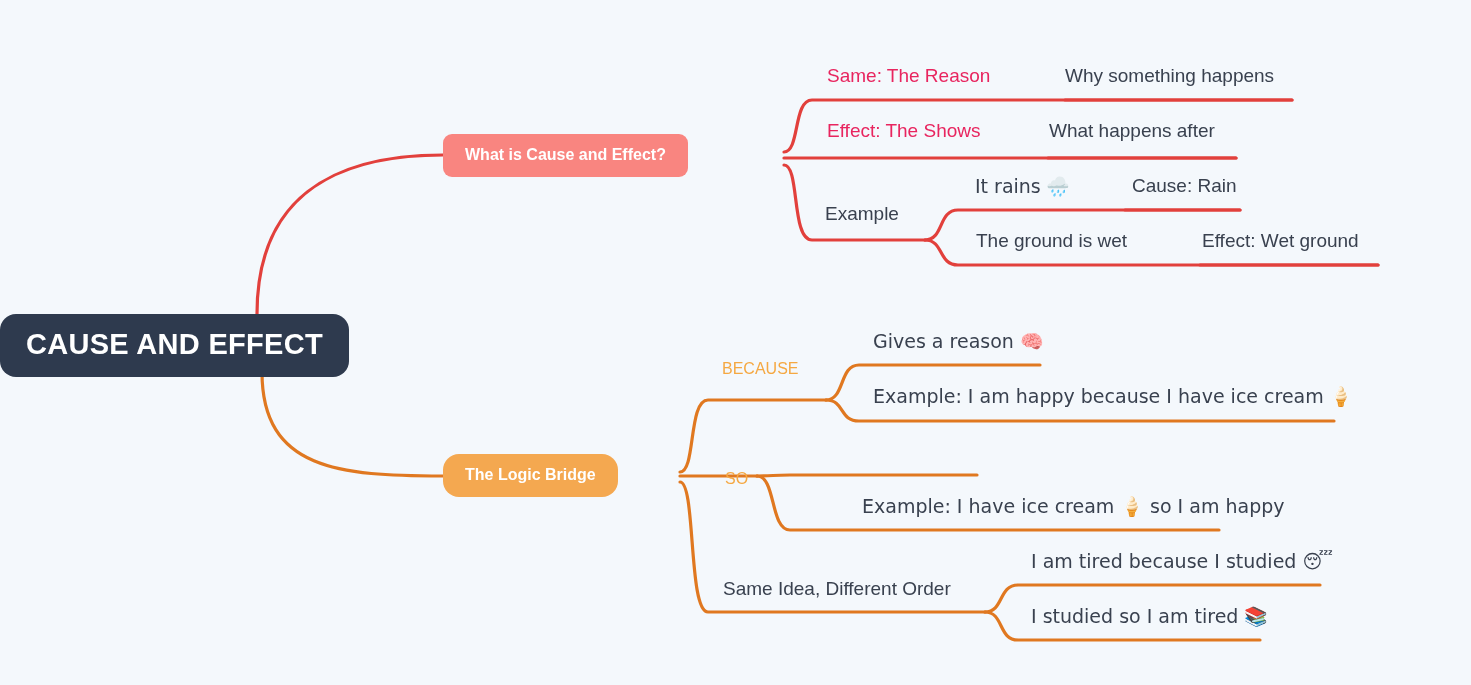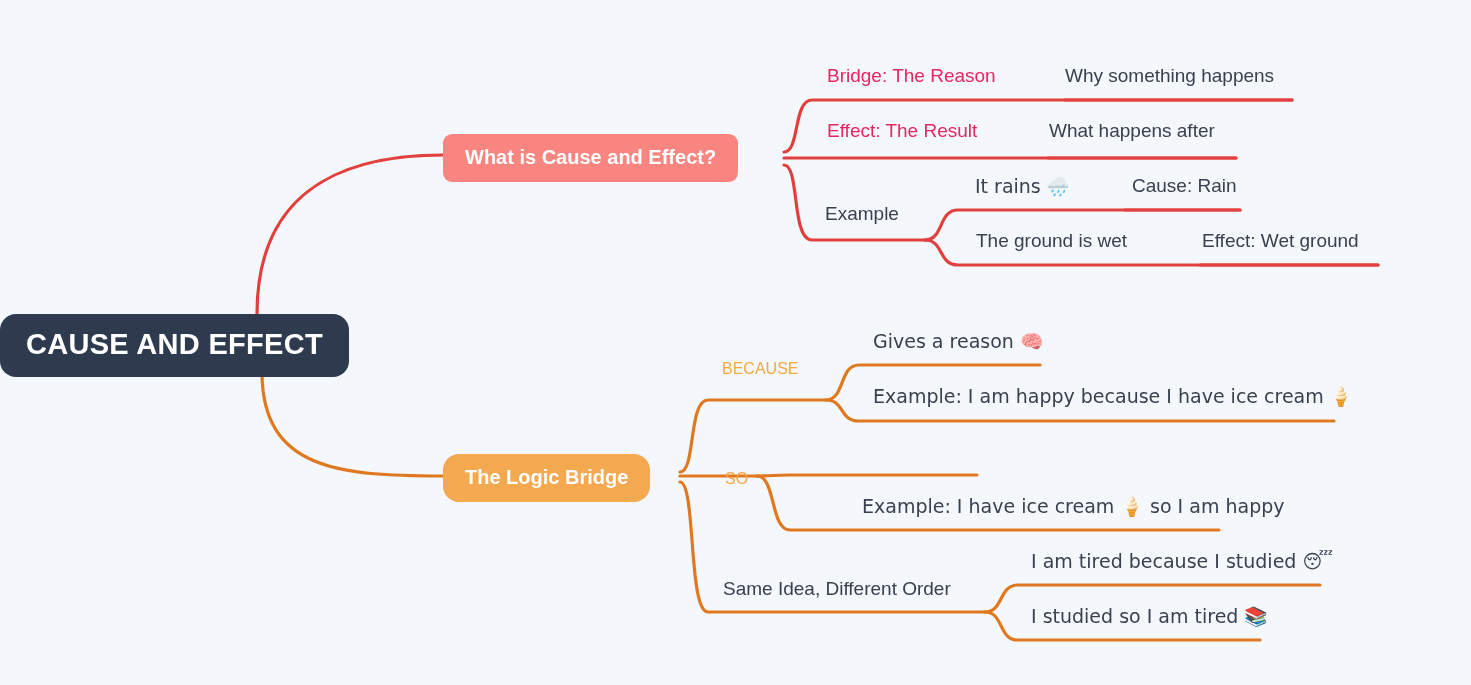--- a/index.html
+++ b/index.html
@@ -39,21 +39,21 @@
     font-weight: bold;
     letter-spacing: 0.3px;
     border-radius: 16px;
     padding: 14px 26px 16px 26px;
     left: 0px;
     top: 314px;
   }
   
   .branch-node {
     color: #ffffff;
-    font-size: 20px;
+    font-size: 16px;
     font-weight: bold;
     border-radius: 9px;
     padding: 12px 22px 13px 22px;
   }
   .branch-cause {
     background: #f98580;
     left: 443px;
     top: 134px;
   }
   .branch-logic {
@@ -115,28 +115,28 @@
 
   <div class="node root-node">
     <span>CAUSE AND EFFECT</span>
   </div>
 
   <div class="node branch-node branch-cause">
     <span>What is Cause and Effect?</span>
   </div>
 
   <div class="node text-node accent-pink" style="left:827px; top:65px;">
-    <span>Bridge: The Reason</span>
+    <span>Same: The Reason</span>
   </div>
   <div class="node text-node" style="left:1065px; top:65px;">
     <span>Why something happens</span>
   </div>
 
   <div class="node text-node accent-pink" style="left:827px; top:120px;">
-    <span>Effect: The Result</span>
+    <span>Effect: The Shows</span>
   </div>
   <div class="node text-node" style="left:1049px; top:120px;">
     <span>What happens after</span>
   </div>
 
   <div class="node text-node" style="left:825px; top:203px;">
     <span>Example</span>
   </div>
   <div class="node text-node emoji" style="left:975px; top:175px;">
     <span>It rains 🌧️</span>

